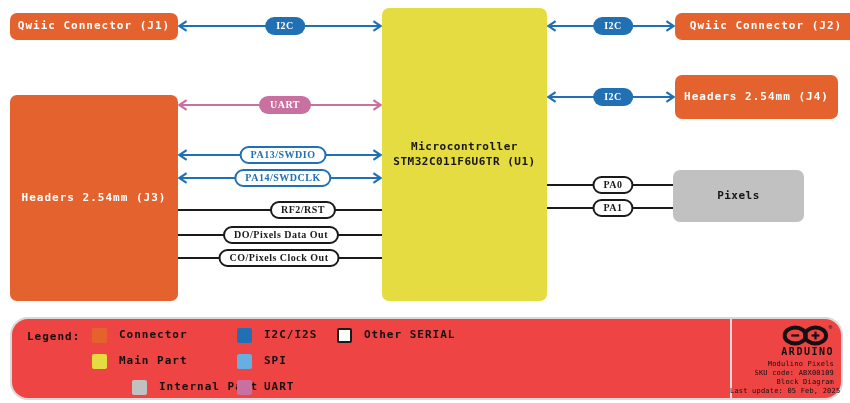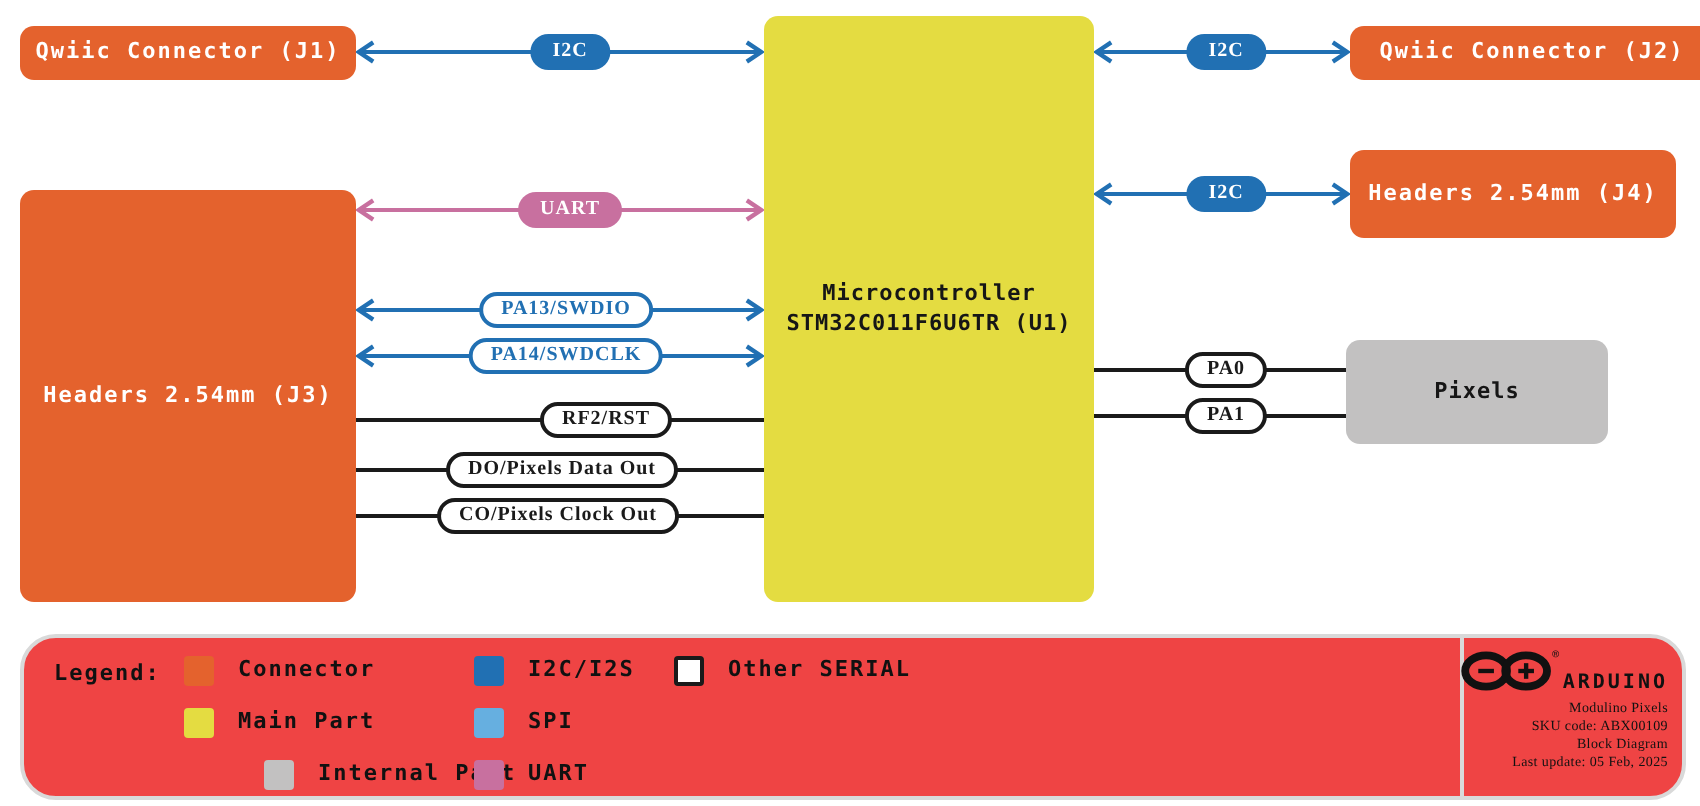--- a/index.html
+++ b/index.html
@@ -51,23 +51,23 @@
   .sw-i2c-i2s{background:var(--c-blue);}
   .sw-spi{background:var(--c-light_blue);}
   .sw-uart{background:var(--c-pink);}
   .sw-other-serial{background:#fff;border:2px solid var(--c-black);width:11px;height:11px;}
   .legend-label{font-size:11px;font-weight:bold;letter-spacing:1px;color:#111;white-space:nowrap;}
   .legend-divider{position:absolute;left:718px;top:0;width:2px;height:100%;background:var(--c-legend_border);}
 
   .footer{
     position:absolute;right:7px;top:5px;width:104px;text-align:right;color:#111;
   }
-  .footer .logo-row{display:flex;flex-direction:row;align-items:flex-end;}
+  .footer .logo-row{display:flex;flex-direction:column;align-items:flex-end;}
   .brand{font-size:10px;font-weight:bold;letter-spacing:1.5px;margin-top:-1px;}
-  .fine{font-size:7px;line-height:9px;letter-spacing:0.2px;margin-top:3px;white-space:nowrap;font-family:Liberation Serif, serif;}
+  .fine{font-size:7px;line-height:9px;letter-spacing:0.2px;margin-top:3px;white-space:nowrap;}
 </style>
 </head>
 <body>
 
 <div class="stage">
 
   <svg class="wires" width="850" height="403" viewBox="0 0 850 403">
     <defs>
       <marker id="mblue" viewBox="0 0 10 10" refX="7.5" refY="5" markerWidth="6" markerHeight="6" orient="auto-start-reverse">
         <path d="M2 1 L8 5 L2 9" fill="none" style="stroke:var(--c-blue,#2170B3)" stroke-width="1.8"></path>

